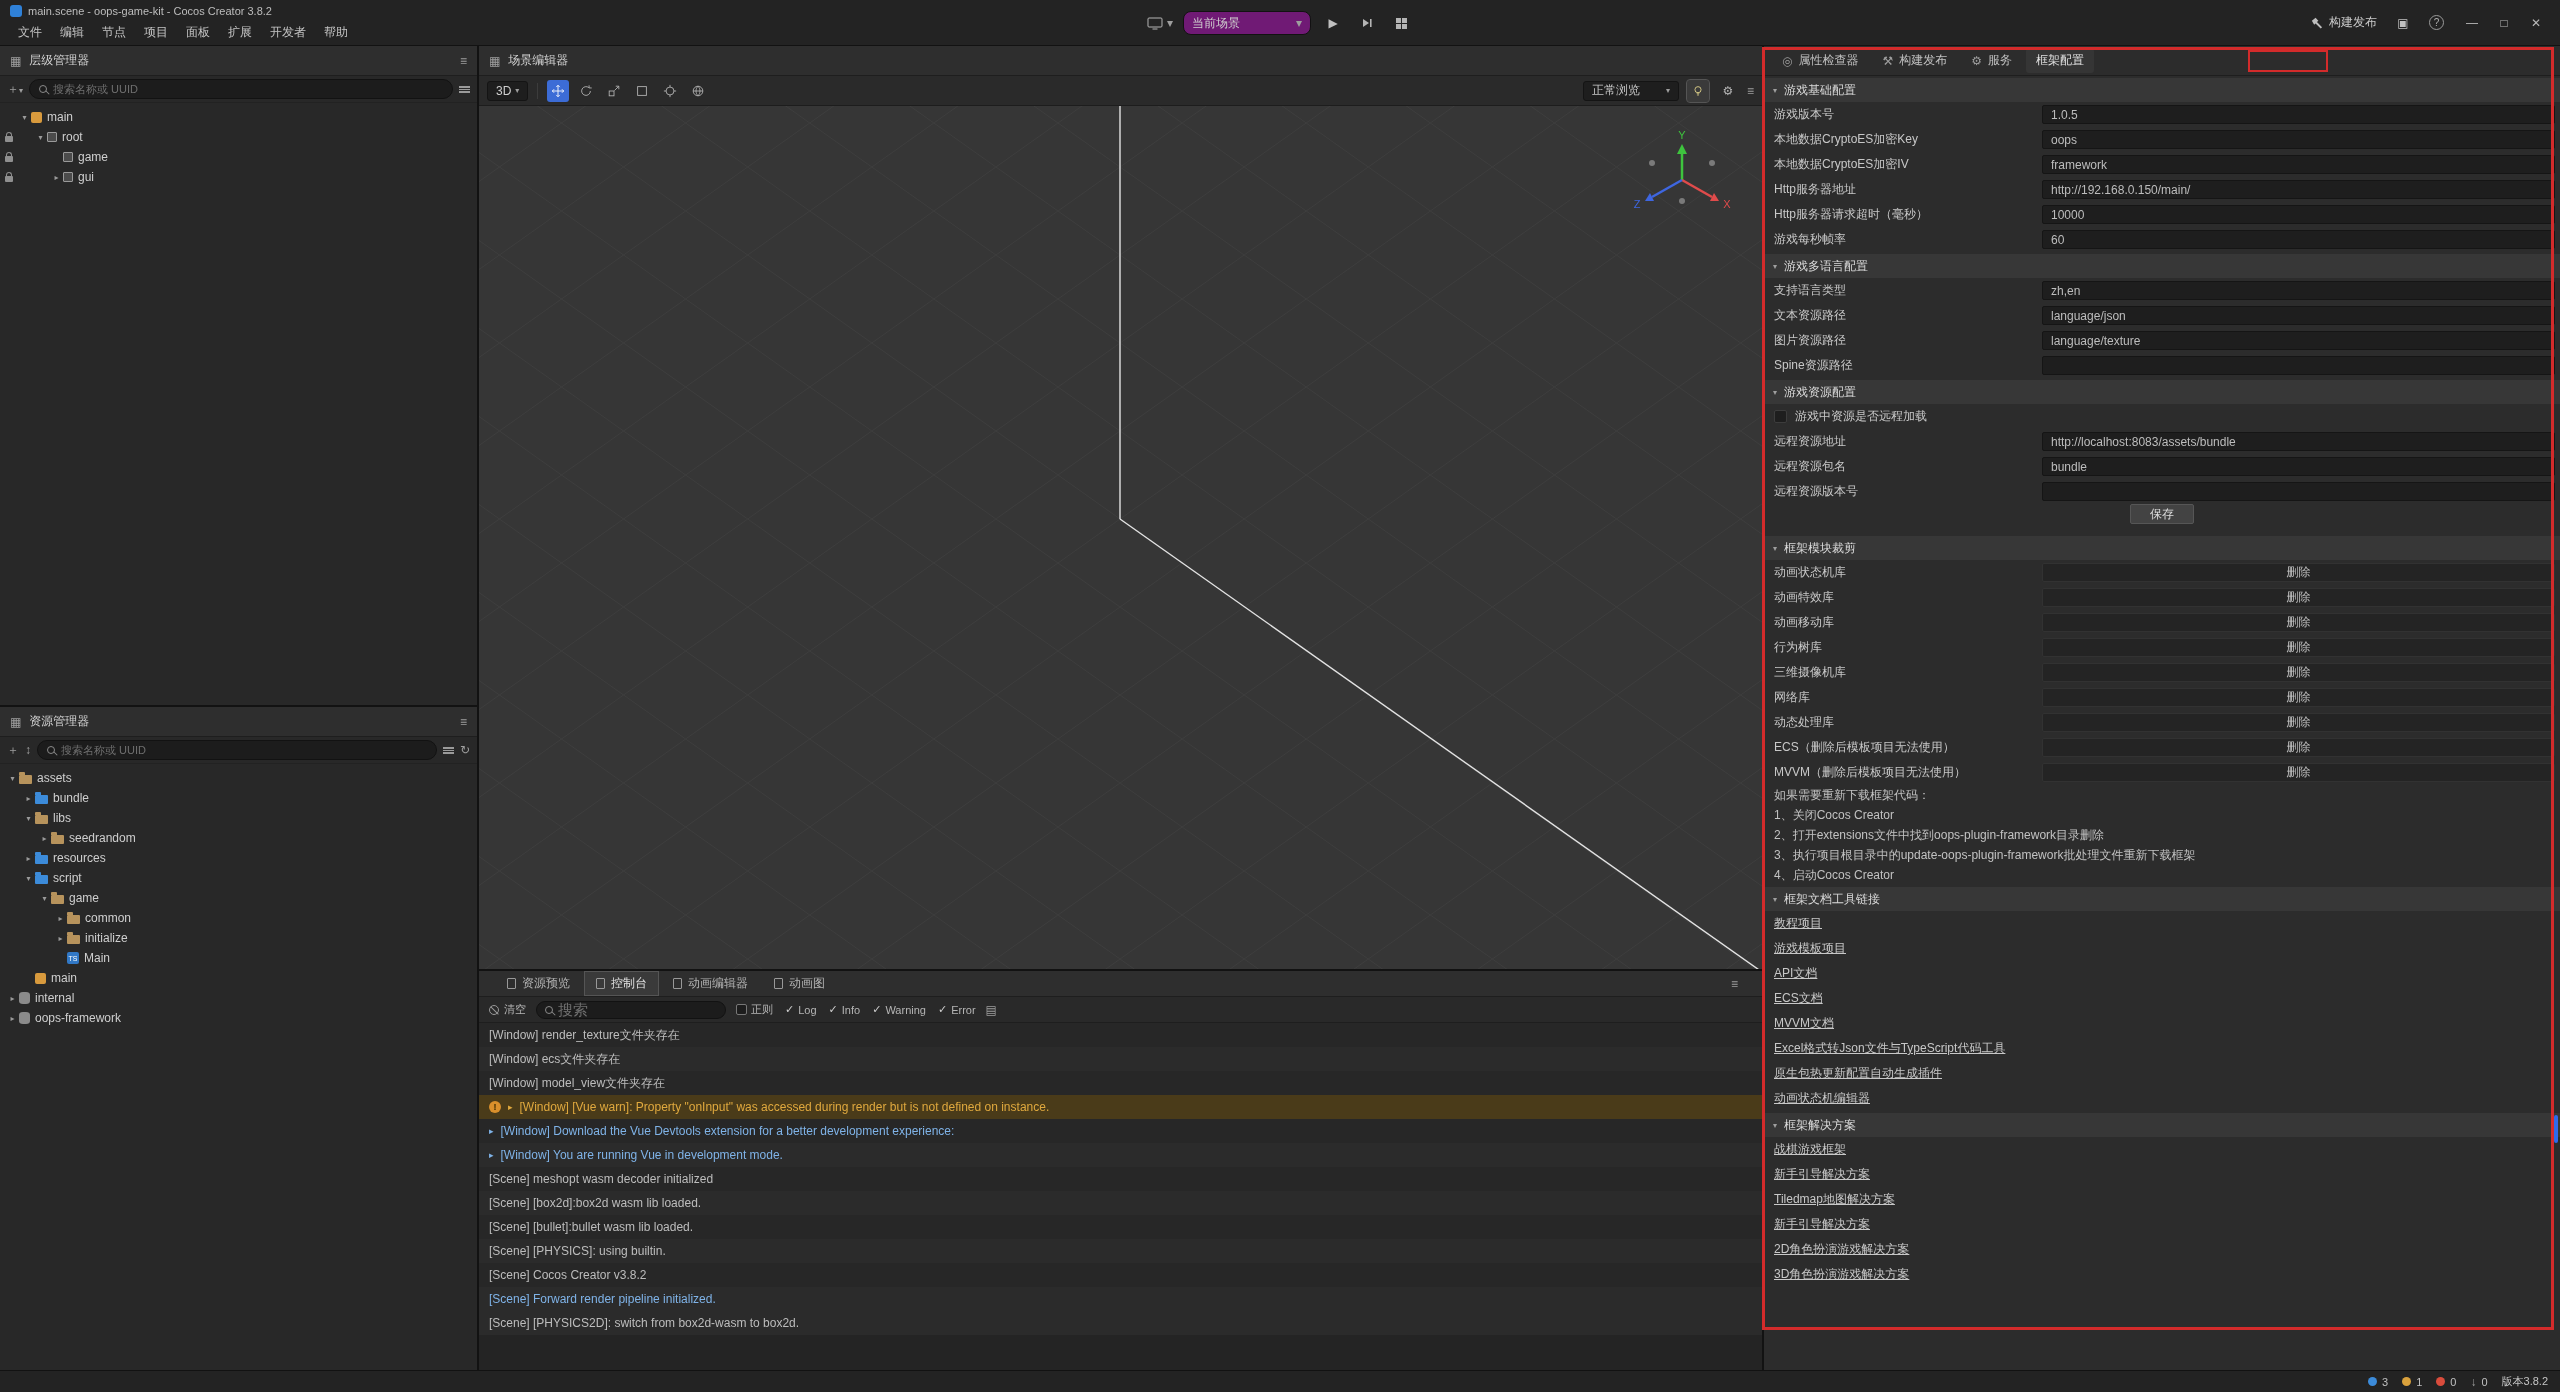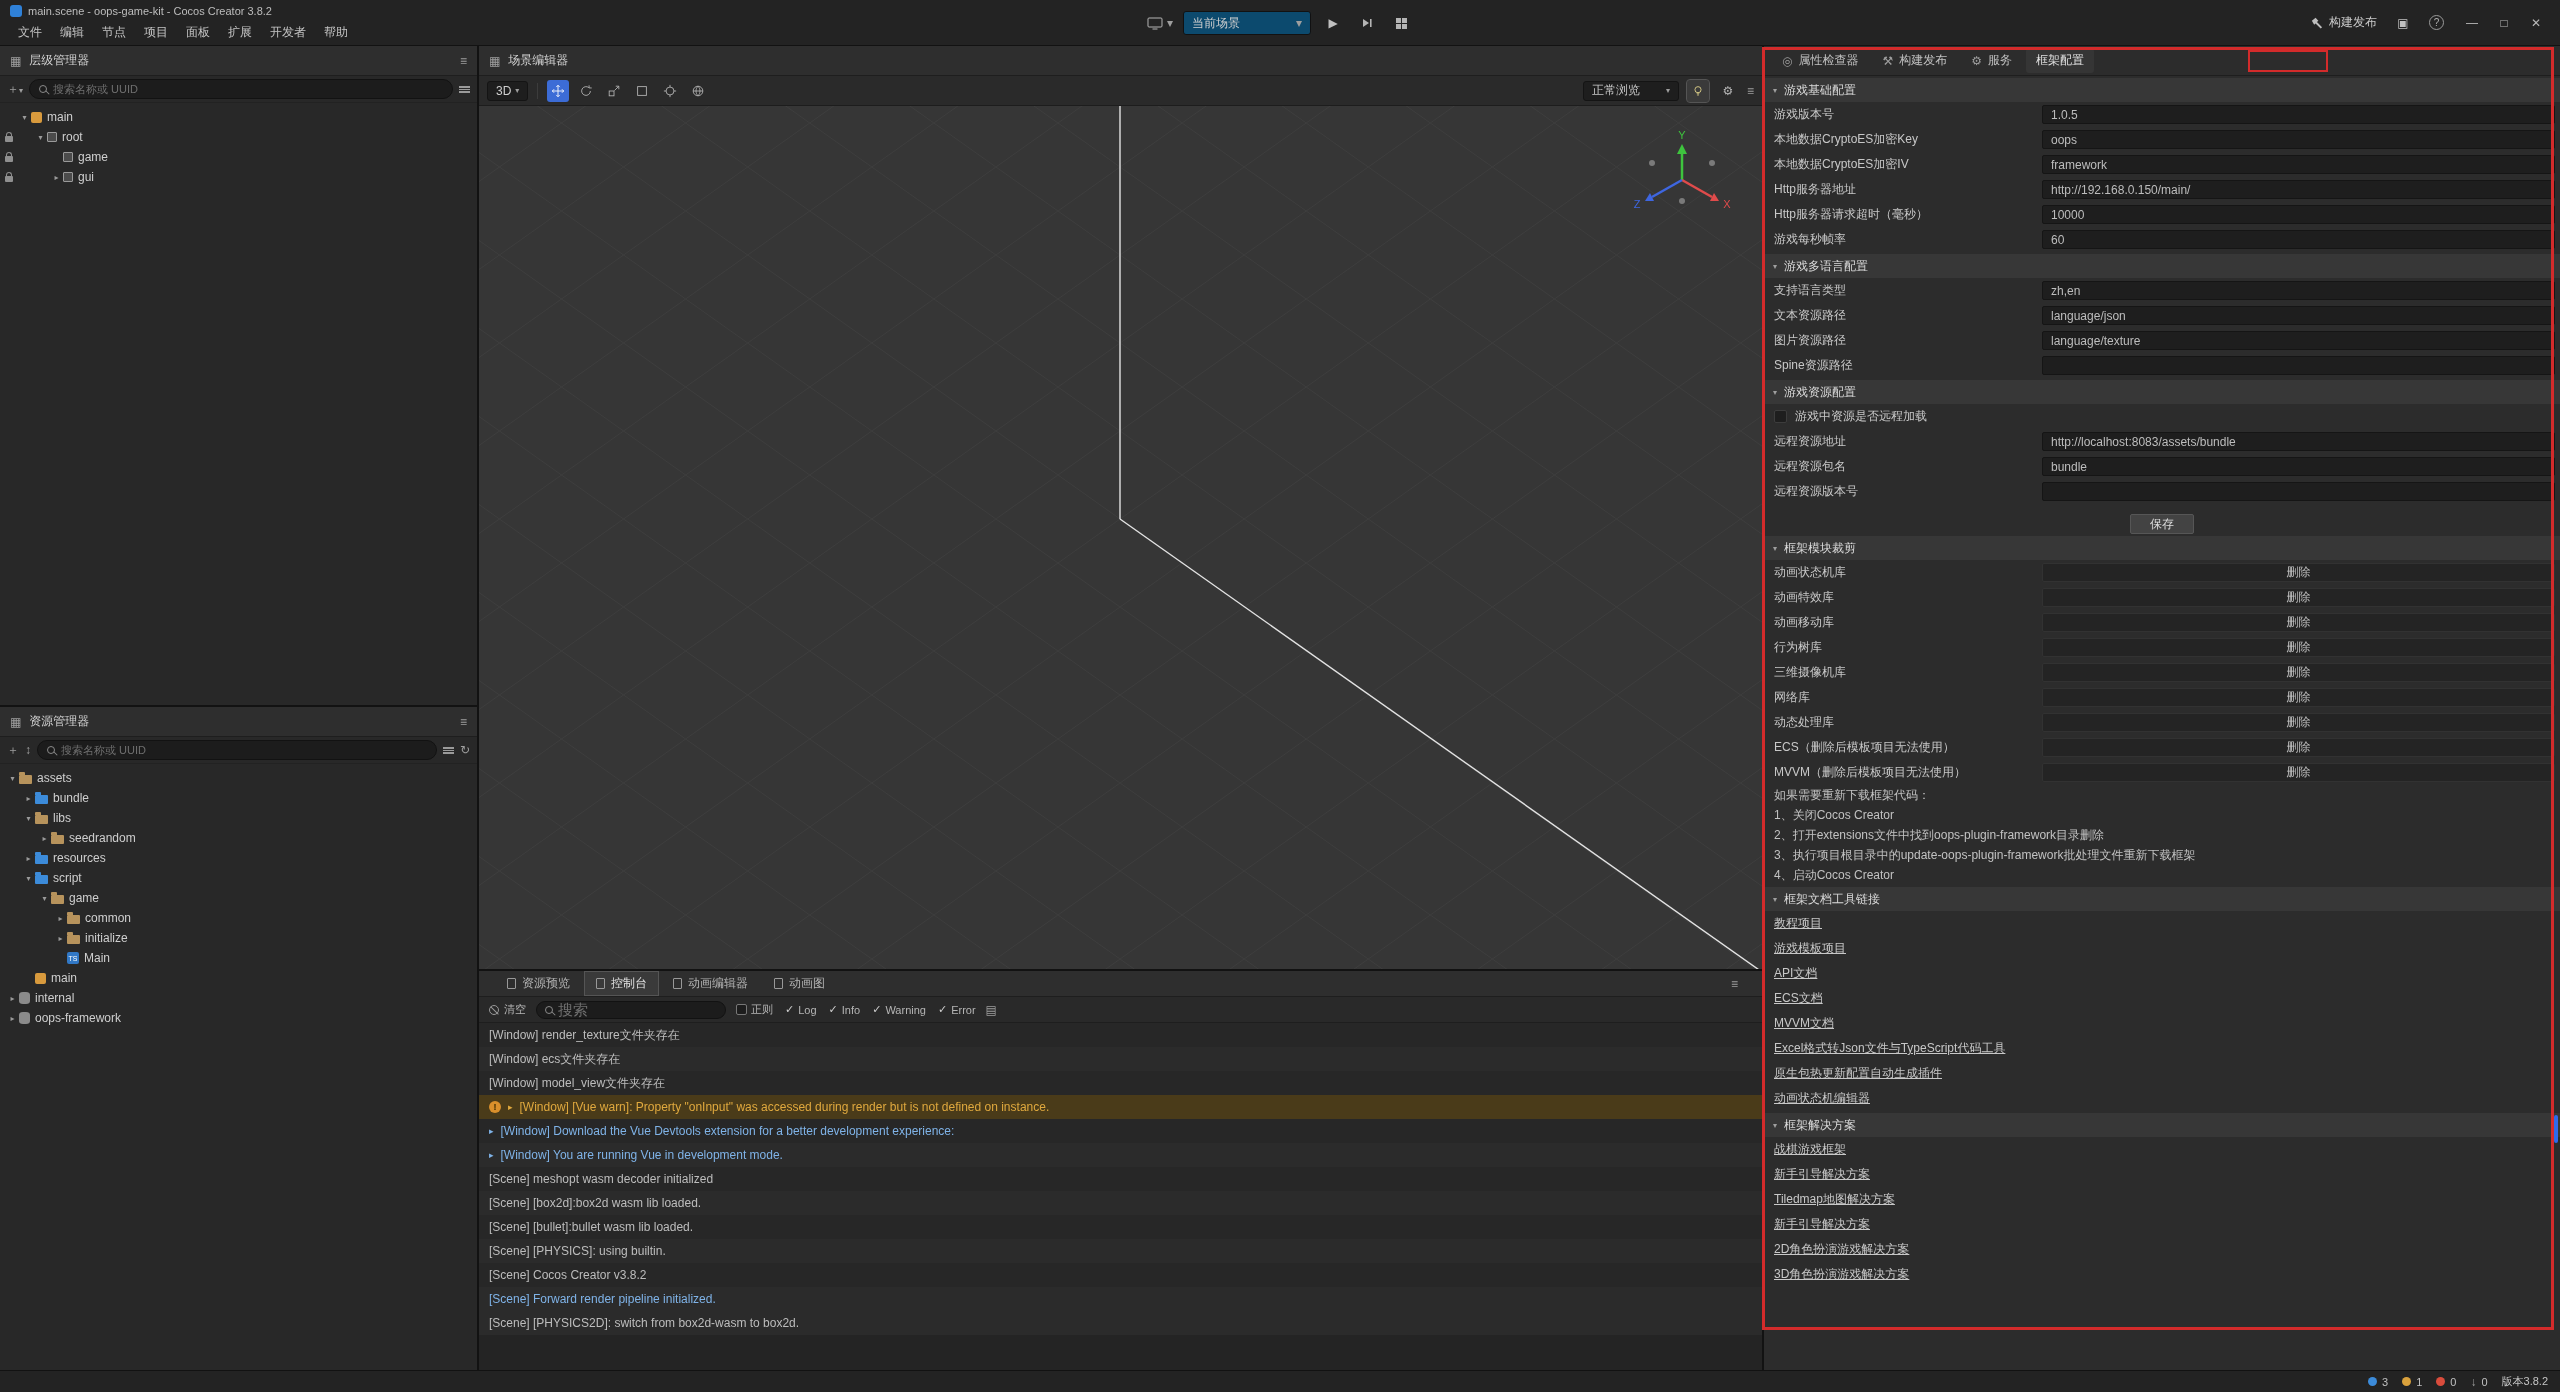--- a/index.html
+++ b/index.html
@@ -9,21 +9,21 @@
 
   
   .topbar { height:46px; background:#232323; border-bottom:1px solid #121212; display:flex; position:relative; flex:none; }
   .topbar-left { padding:5px 10px 3px 10px; display:flex; flex-direction:column; justify-content:space-between; }
   .win-title { display:flex; align-items:center; gap:6px; font-size:11px; color:#bdbdbd; }
   .logo { width:12px; height:12px; border-radius:3px; background:#2f81d8; flex:none; }
   .menubar { display:flex; gap:2px; }
   .menu-item { padding:1px 8px; border-radius:2px; color:#c3c3c3; cursor:default; }
   .topbar-center { position:absolute; left:50%; top:0; height:46px; transform:translateX(-50%); display:flex; align-items:center; gap:10px; }
   .platform-btn { display:flex; align-items:center; gap:4px; color:#b5b5b5; }
-  .scene-select { background:#0c4a6e; border:1px solid #121212; border-radius:3px; height:24px; min-width:128px; display:flex; align-items:center; justify-content:space-between; padding:0 8px; color:#cfcfcf; }
+  .scene-select { background:#701a75; border:1px solid #121212; border-radius:8px; height:24px; min-width:128px; display:flex; align-items:center; justify-content:space-between; padding:0 8px; color:#cfcfcf; }
   .icon-btn { color:#c0c0c0; display:flex; align-items:center; justify-content:center; width:24px; height:24px; border-radius:3px; }
   .topbar-right { margin-left:auto; display:flex; align-items:center; gap:14px; padding-right:10px; }
   .build-btn { display:flex; align-items:center; gap:6px; color:#c9c9c9; }
   .win-controls { display:flex; gap:4px; }
   .win-controls span { width:28px; height:24px; display:flex; align-items:center; justify-content:center; color:#b8b8b8; font-size:12px; }
   .help-circle { width:15px; height:15px; border:1px solid #9a9a9a; border-radius:50%; display:flex; align-items:center; justify-content:center; font-size:10px; color:#b0b0b0; }
 
   
   .main { flex:1; display:flex; gap:2px; background:#121212; min-height:0; }
   .left-col { width:477px; flex:none; display:flex; flex-direction:column; gap:2px; min-height:0; }
@@ -106,21 +106,21 @@
   .insp-tab.active { background:#353535; color:#e0e0e0; }
   .insp-tab .t-icon { color:#9e9e9e; font-size:12px; }
   .insp-body { flex:1; overflow:hidden; padding-bottom:6px; }
   .sec-header { height:24px; margin-top:2px; background:#373737; display:flex; align-items:center; gap:7px; padding:0 9px; color:#dadada; }
   .sec-header .chev { font-size:8px; color:#9e9e9e; }
   .field-row { height:25px; display:flex; align-items:center; padding:0 5px 0 10px; }
   .field-label { width:268px; flex:none; color:#c8c8c8; white-space:nowrap; overflow:hidden; }
   .field-value { flex:1; height:19px; background:#1e1e1e; border:1px solid #151515; border-radius:2px; display:flex; align-items:center; padding:0 8px; color:#bdbdbd; white-space:nowrap; overflow:hidden; }
   .check-row { height:25px; display:flex; align-items:center; gap:8px; padding:0 10px; color:#c8c8c8; }
   .checkbox { width:13px; height:13px; background:#1e1e1e; border:1px solid #3c3c3c; border-radius:2px; flex:none; }
-  .save-row { height:30px; display:flex; align-items:flex-end; justify-content:center; }
+  .save-row { height:30px; display:flex; align-items:flex-start; justify-content:center; }
   .btn-save { min-width:64px; height:20px; background:#434343; border:1px solid #565656; border-radius:2px; color:#dedede; display:flex; align-items:center; justify-content:center; padding:0 12px; }
   .module-row { height:25px; display:flex; align-items:center; padding:0 5px 0 10px; }
   .module-label { width:268px; flex:none; color:#c8c8c8; white-space:nowrap; }
   .btn-delete { flex:1; height:19px; background:#242424; border:1px solid #323232; border-radius:2px; color:#c0c0c0; display:flex; align-items:center; justify-content:center; }
   .note-line { height:20px; line-height:20px; padding:0 10px; color:#c2c2c2; white-space:nowrap; }
   .link-line { height:25px; display:flex; align-items:center; padding:0 10px; }
   .doc-link { color:#c8c8c8; text-decoration:underline; white-space:nowrap; }
   .scroll-thumb { position:absolute; right:2px; top:1069px; width:4px; height:28px; background:#2f6bea; border-radius:2px; z-index:5; }
 
   

